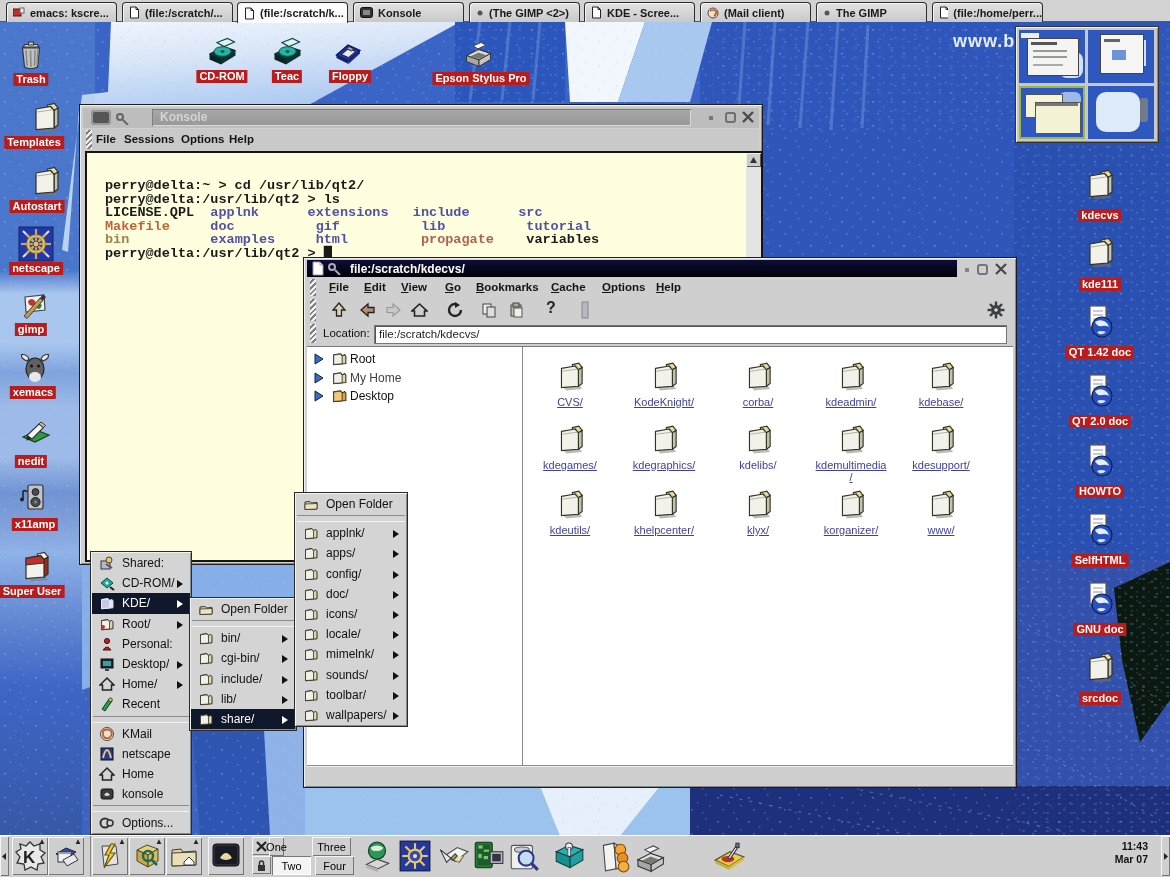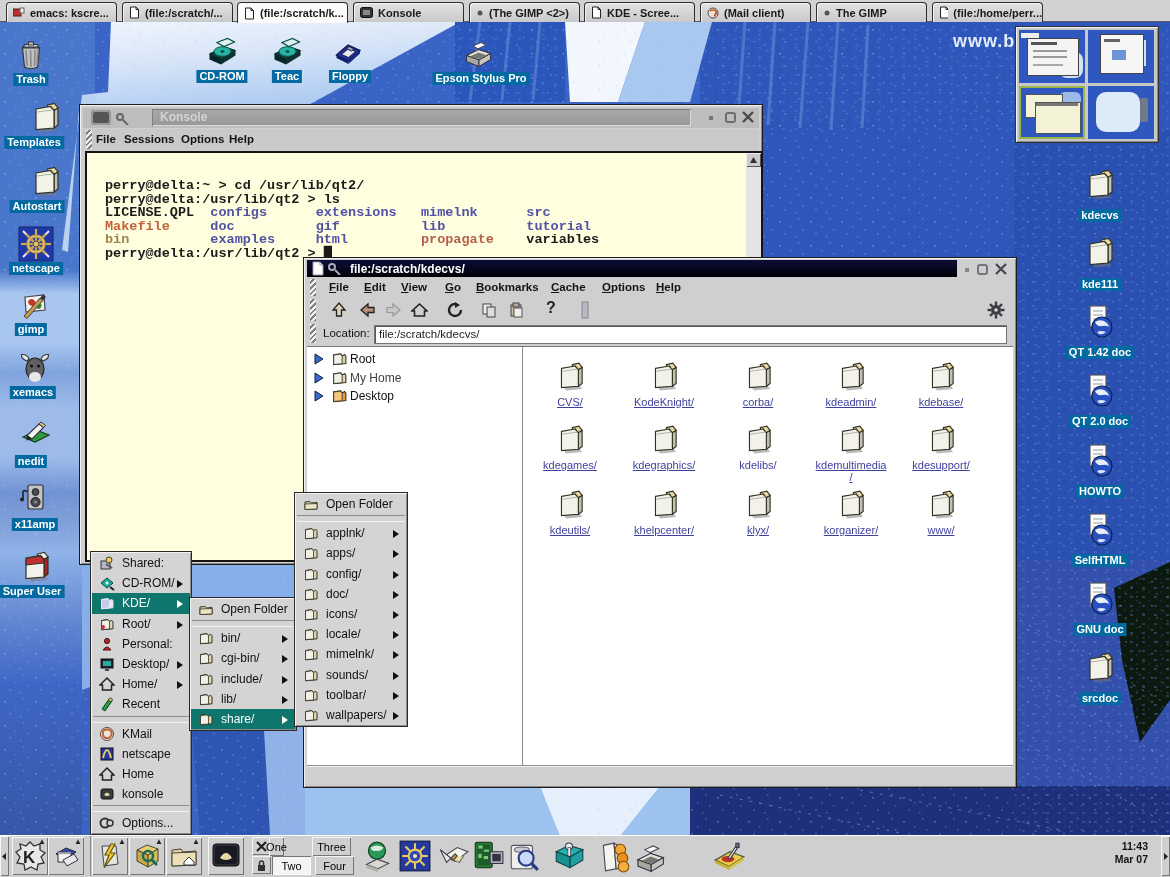--- a/index.html
+++ b/index.html
@@ -1,24 +1,24 @@
 <!DOCTYPE html>
 <html><head><meta charset="utf-8">
 <style>
 html,body{margin:0;padding:0}
 body{width:1170px;height:877px;position:relative;overflow:hidden;font-family:"Liberation Sans",sans-serif;background:#3a64c6}
 .abs{position:absolute}
-.lbl{position:absolute;transform:translateX(-50%);background:#0369a1;color:#fff;font:bold 11px "Liberation Sans",sans-serif;padding:0 3px;white-space:nowrap;line-height:13px;z-index:3}
+.lbl{position:absolute;transform:translateX(-50%);background:#b91c1c;color:#fff;font:bold 11px "Liberation Sans",sans-serif;padding:0 3px;white-space:nowrap;line-height:13px;z-index:3}
 .ic{position:absolute;transform:translate(-50%,-50%);z-index:3}
 .win{position:absolute;background:#cfcfcf;border:1px solid #1c1c1c;box-shadow:inset 1px 1px 0 #f0f0f0,inset -1px -1px 0 #8a8a8a}
 .grip{position:absolute;left:3px;width:6px;background:repeating-linear-gradient(135deg,#f2f2f2 0 2px,#808080 2px 4px)}
 .menu{position:absolute;background:#d4d4d4;border:1px solid #2a2a2a;box-shadow:inset 1px 1px 0 #f2f2f2,inset -1px -1px 0 #8c8c8c;z-index:40;font:12px "Liberation Sans",sans-serif;color:#111;padding:1px}
 .mi{height:20.2px;display:flex;align-items:center;padding-left:7px;position:relative;white-space:nowrap}
 .mi svg{margin-right:7px;flex:0 0 auto}
-.mi.hl{background:#0f766e;color:#fff}
+.mi.hl{background:#0f172a;color:#fff}
 .sub:after{content:"";position:absolute;right:7px;top:7px;border-left:6px solid #111;border-top:4px solid transparent;border-bottom:4px solid transparent}
 .mi.hl.sub:after{border-left-color:#fff}
 .msep{height:5px;border-top:1px solid #8c8c8c;border-bottom:1px solid #f2f2f2;margin:1px 1px}
 .tb{position:absolute;top:2px;height:20px;width:111px;background:linear-gradient(#e2e2e2,#c9c9c9);border:1px solid #2e2e2e;border-bottom:none;border-radius:4px 4px 0 0;box-shadow:inset 1px 1px 0 #f4f4f4;font:bold 11px "Liberation Sans",sans-serif;color:#1a1a1a;display:flex;align-items:center;gap:5px;padding:0 0 0 6px;box-sizing:border-box;white-space:nowrap;overflow:hidden}
 .tb.act{background:#fbfbfb;height:21px}
 .pb{position:absolute;background:#cfcfcf;box-shadow:inset 1px 1px 0 #f5f5f5,inset -1px -1px 0 #767676;display:flex;align-items:center;justify-content:center}
 </style>
 </head>
 <body>
 
@@ -350,21 +350,21 @@
 <div class="abs" style="left:5px;top:46px;width:674px;height:407px;border:2px solid #141414;background:#ffffe0">
 <div class="abs" style="right:0;top:0;width:15px;height:403px;background:#e4e4e4">
 <div class="abs" style="left:0;top:0;width:15px;height:14px;background:#cccccc;box-shadow:inset 1px 1px 0 #f0f0f0,inset -1px -1px 0 #555">
 <svg width="15" height="14">
             <polygon points="7.5,4 11,10 4,10" fill="#333"></polygon>
           </svg>
 </div>
 </div>
 <pre style="position:absolute;left:2px;top:10px;margin:16px;font:bold 13.5px 'Liberation Mono',monospace;line-height:13.55px;color:#1a1a1a">perry@delta:~ &gt; cd /usr/lib/qt2/
 perry@delta:/usr/lib/qt2 &gt; ls
-LICENSE.QPL  <span style="color:#5152a6">configs      extensions   mimelnk      src</span>
+LICENSE.QPL  <span style="color:#5152a6">applnk      extensions   include      src</span>
 <span style="color:#c2633a">Makefile</span>     <span style="color:#5152a6">doc          gif          lib          tutorial</span>
 <span style="color:#a08448">bin</span>          <span style="color:#5152a6">examples     html         </span><span style="color:#b4604a">propagate</span>    variables
 perry@delta:/usr/lib/qt2 &gt; <span style="background:#1a1a1a;color:#1a1a1a">█</span></pre>
 </div>
 </div>
 
 <div class="win" style="left:303px;top:257px;width:712px;height:529px;z-index:20">
 <div class="abs" style="left:3px;top:2px;right:3px;height:18px;background:#cfcfcf">
 <div class="abs" style="left:0;top:0;width:650px;height:17px;background:linear-gradient(#0d0d38,#000006)"></div>
 <svg class="abs" style="left:4px;top:1px" width="14" height="15">

